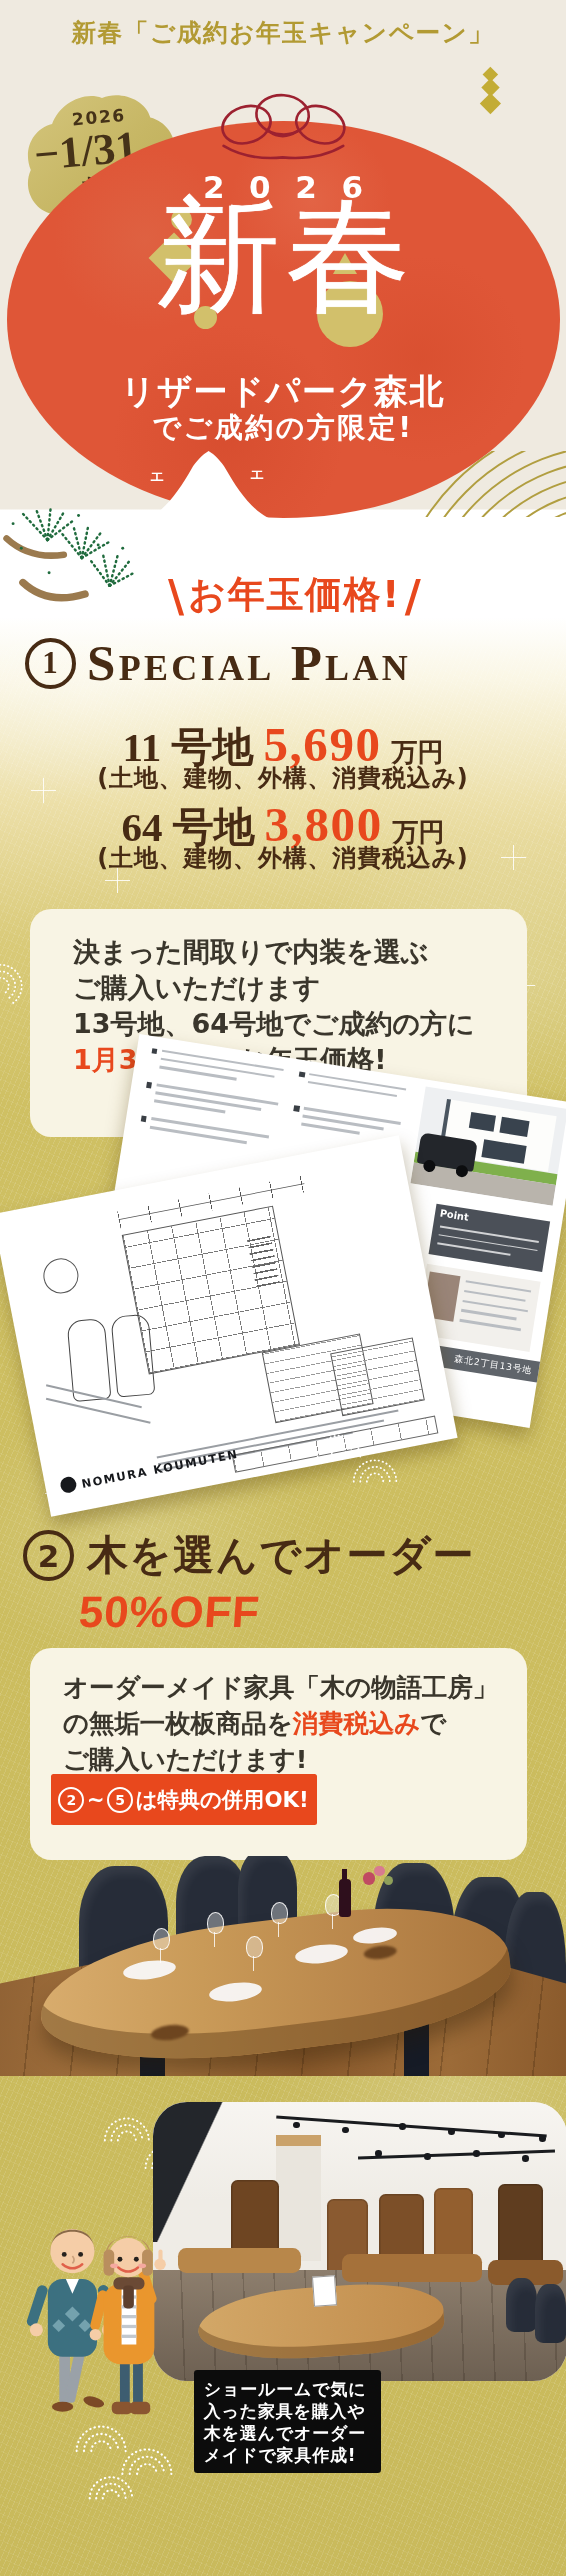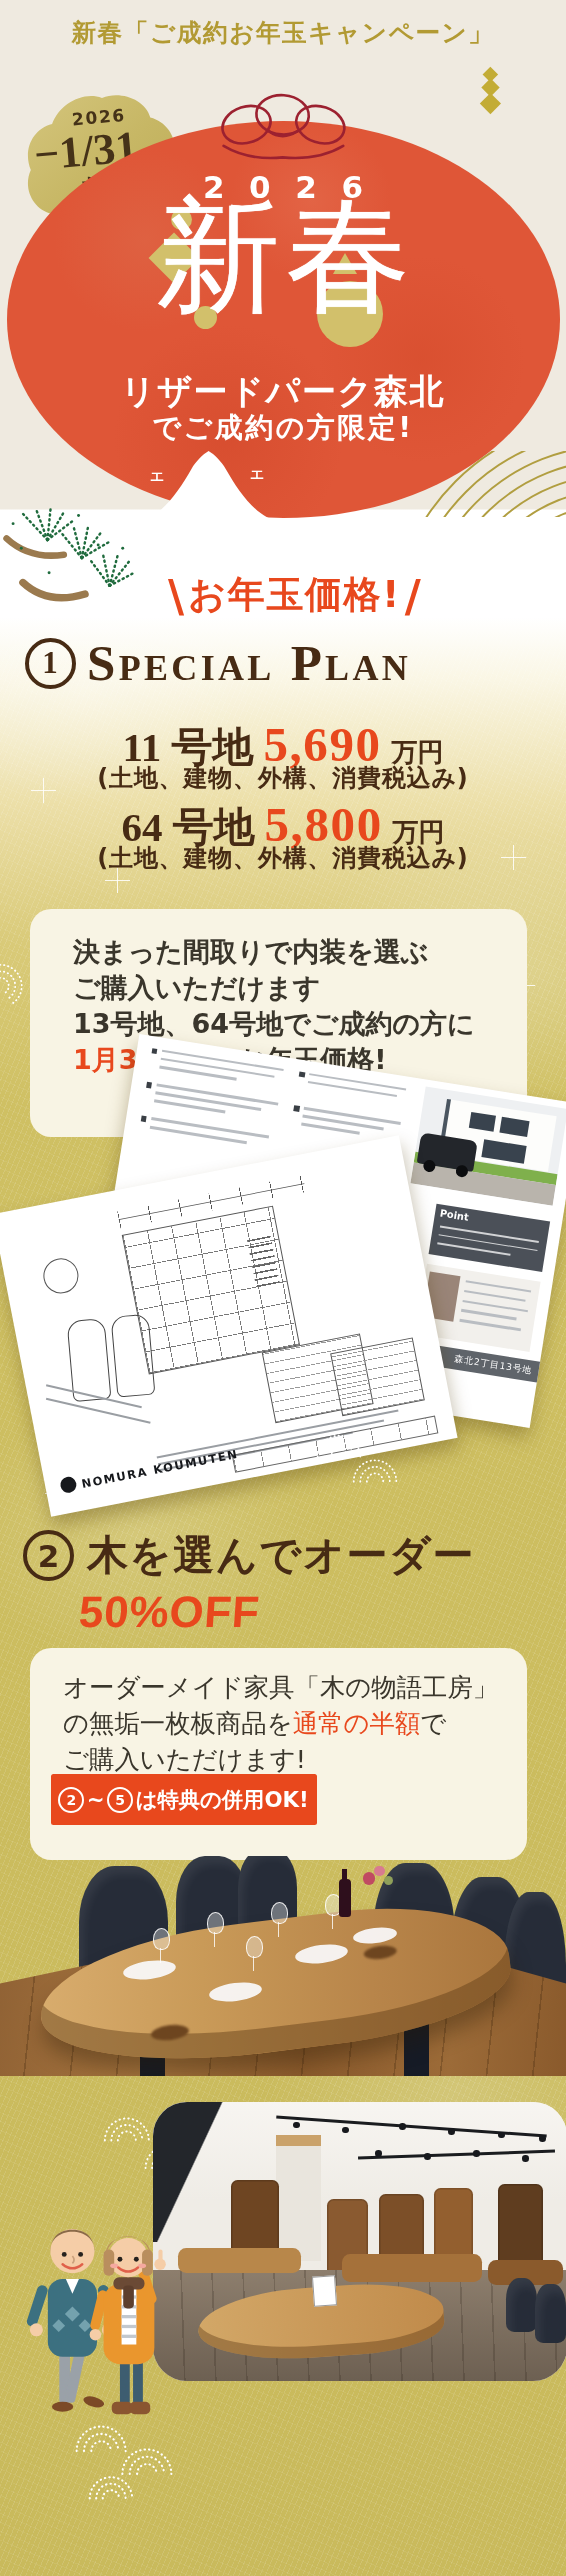--- a/index.html
+++ b/index.html
@@ -129,21 +129,21 @@
   .sparkle{width:24.6px;height:24.6px;}
   .sparkle:before,.sparkle:after{content:"";position:absolute;background:rgba(255,255,255,.85);}
   .sparkle:before{left:11.5px;top:0;width:1.6px;height:24.6px;}
   .sparkle:after{left:0;top:11.5px;width:24.6px;height:1.6px;}
   
   #offer2-heading{left:23px;top:1528px;display:flex;align-items:center;gap:13px;color:#472b14;}
   #offer2-heading .o2-title{font-size:41px;font-weight:bold;letter-spacing:1.6px;}
   #offer2-discount{left:79px;top:1587px;color:#e8481d;font-size:44px;font-weight:bold;
     letter-spacing:0.8px;transform:skewX(-4deg);font-family:"Liberation Sans","DejaVu Sans",sans-serif;}
   #card2{left:30px;top:1648px;width:497px;height:212px;}
-  #card2 .lines{position:absolute;left:33px;top:21.3px;font-size:25.4px;font-weight:normal;color:#3a362c;line-height:36px;}
+  #card2 .lines{position:absolute;left:33px;top:21.3px;font-size:25.4px;font-weight:bold;color:#3a362c;line-height:36px;}
   #cta-box{position:absolute;left:20.5px;top:126px;width:266px;height:51px;background:#e8481d;border-radius:2.5px;
     display:flex;align-items:center;justify-content:center;gap:2.5px;color:#fff;font-weight:bold;font-size:21.3px;}
   .mini-num{display:inline-flex;align-items:center;justify-content:center;width:22px;height:22px;
     border:2.1px solid #fff;border-radius:50%;font-size:14px;}
   
   #dining{left:0;top:1856px;width:566px;height:220px;overflow:hidden;}
   #dining .floor{position:absolute;inset:0;
     clip-path:polygon(0 58%,20% 47%,52% 33%,78% 42%,100% 58%,100% 100%,0 100%);
     background:
       repeating-linear-gradient(96deg,rgba(60,35,10,.28) 0 1.6px,rgba(0,0,0,0) 1.6px 46px),
@@ -292,21 +292,21 @@
     <span class="sp-title">Special Plan</span>
   </div>
   <div class="abs price-row" style="top:716px">
     <span class="lot">11 号地</span>
     <span class="price">5,690</span>
     <span class="unit">万円</span>
   </div>
   <div class="abs price-note" style="top:762px">(土地、建物、外構、消費税込み)</div>
   <div class="abs price-row" style="top:796px">
     <span class="lot">64 号地</span>
-    <span class="price">5,800</span>
+    <span class="price">3,800</span>
     <span class="unit">万円</span>
   </div>
   <div class="abs price-note" style="top:842px">(土地、建物、外構、消費税込み)</div>
 
   <div class="abs sparkle" style="left:31px;top:778px"></div>
   <div class="abs sparkle" style="left:105px;top:868px"></div>
   <div class="abs sparkle" style="left:501px;top:845px"></div>
   <div class="abs sparkle" style="left:510px;top:973px"></div>
   <div class="abs sparkle" style="left:45px;top:1481px"></div>
 
@@ -413,21 +413,21 @@
 
   <div class="abs" id="offer2-heading">
     <span class="circ-num" style="font-family:'DejaVu Sans',sans-serif">2</span>
     <span class="o2-title">木を選んでオーダー</span>
   </div>
   <div class="abs" id="offer2-discount">50%OFF</div>
 
   <div class="abs cream-card" id="card2">
     <div class="lines">
       <div>オーダーメイド家具「木の物語工房」</div>
-      <div><span>の無垢一枚板商品を</span><span class="hl">通常の半額</span><span>で</span></div>
+      <div><span>の無垢一枚板商品を</span><span class="hl">消費税込み</span><span>で</span></div>
       <div>ご購入いただけます!</div>
     </div>
     <div id="cta-box">
       <span class="mini-num">2</span>
       <span>~</span>
       <span class="mini-num">5</span>
       <span>は特典の併用OK!</span>
     </div>
   </div>
 
@@ -564,14 +564,20 @@
       <rect x="98" y="86" width="13" height="32" rx="6" fill="#b98e5e"></rect>
       <rect x="145" y="86" width="13" height="32" rx="6" fill="#b98e5e"></rect>
       <circle cx="118" cy="98" r="3" fill="#26221e"></circle>
         <circle cx="138" cy="98" r="3" fill="#26221e"></circle>
       <ellipse cx="111" cy="106" rx="5" ry="3" fill="#f5a9a0"></ellipse>
         <ellipse cx="145" cy="106" rx="5" ry="3" fill="#f5a9a0"></ellipse>
       <path d="M116,108 Q128,118 140,108" stroke="#e0604a" stroke-width="3" fill="none" stroke-linecap="round"></path>
     </g>
   </svg>
 
+  <div class="abs" id="caption-box">
+    <div>ショールームで気に</div>
+    <div>入った家具を購入や</div>
+    <div>木を選んでオーダー</div>
+    <div>メイドで家具作成!</div>
+  </div>
 </div>
 
 
 </body></html>

